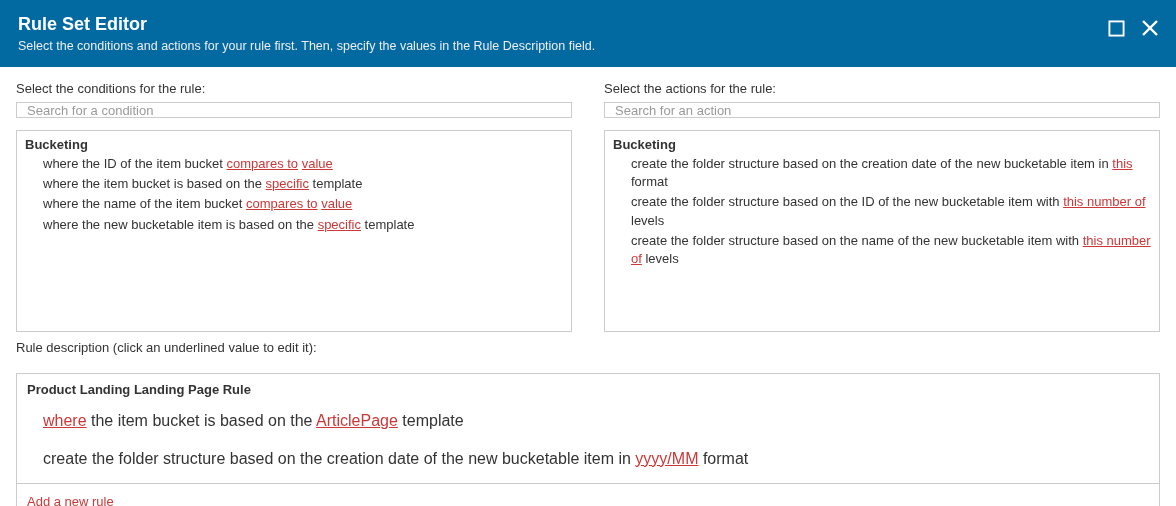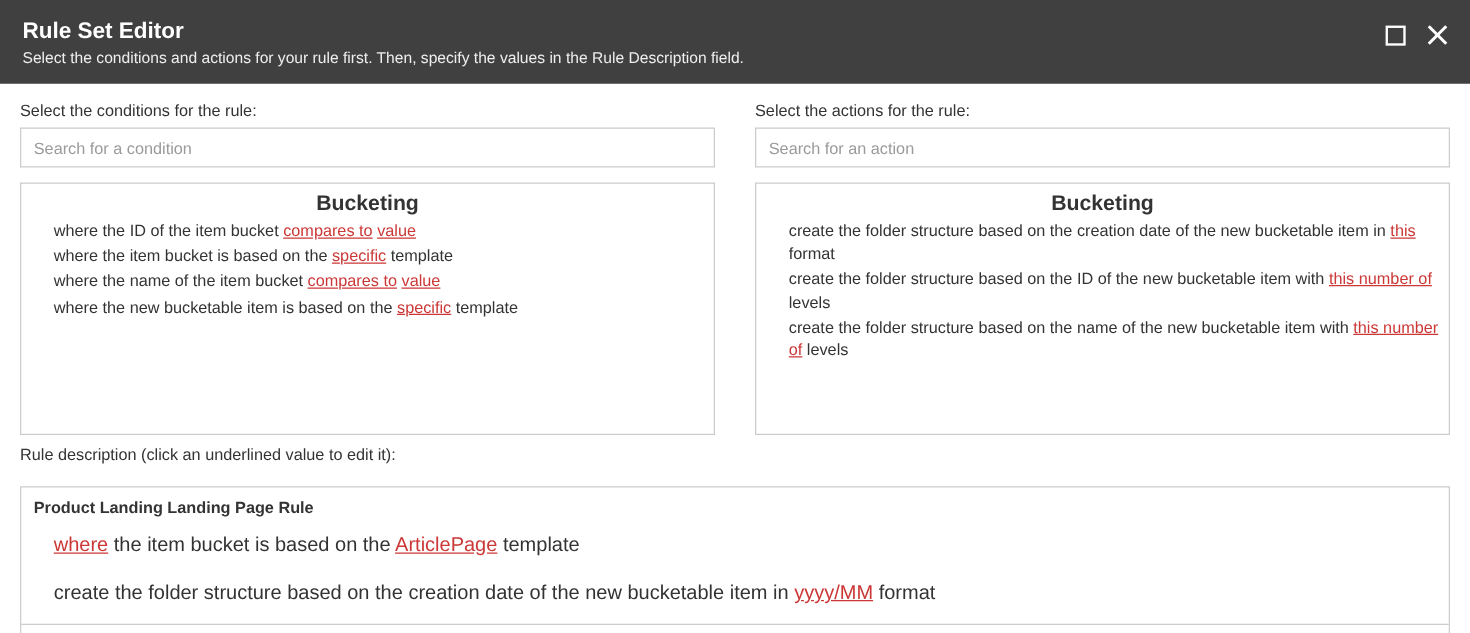--- a/index.html
+++ b/index.html
@@ -4,21 +4,21 @@
 <style>
   * { box-sizing: border-box; margin: 0; padding: 0; }
   body {
     font-family: Arial, Helvetica, sans-serif;
     font-size: 13px;
     color: #333;
     background: #fff;
     width: 1176px;
   }
   .header {
-    background: #404040;
+    background: #0369a1;
     color: #fff;
     padding: 14px 2px 14px 18px;
     position: relative;
   }
   .header h1 {
     font-size: 18px;
     font-weight: bold;
     margin-bottom: 4px;
   }
   .header p {
@@ -48,36 +48,36 @@
     padding: 14px 16px 0 16px;
   }
   .col { flex: 1; min-width: 0; }
   .section-label {
     font-size: 13px;
     color: #333;
     margin-bottom: 6px;
   }
   .search-input {
     width: 100%;
-    height: 32px;
+    height: 16px;
     border: 1px solid #ccc;
     padding: 6px 10px;
     font-size: 13px;
     color: #333;
     outline: none;
   }
   .search-input::placeholder { color: #9a9a9a; }
   .listbox {
     margin-top: 12px;
     border: 1px solid #ccc;
     height: 202px;
     padding: 6px 8px 8px 8px;
     overflow: auto;
   }
-  .group-title { font-weight: bold; font-size: 17px; margin-bottom: 2px; text-align: center; }
+  .group-title { font-weight: bold; font-size: 13px; margin-bottom: 2px; }
   .rule-line {
     padding: 1px 0 1px 18px;
     font-size: 13px;
     line-height: 1.4;
     cursor: default;
     color: #333;
   }
   .lnk {
     color: #cb3837;
     text-decoration: underline;

